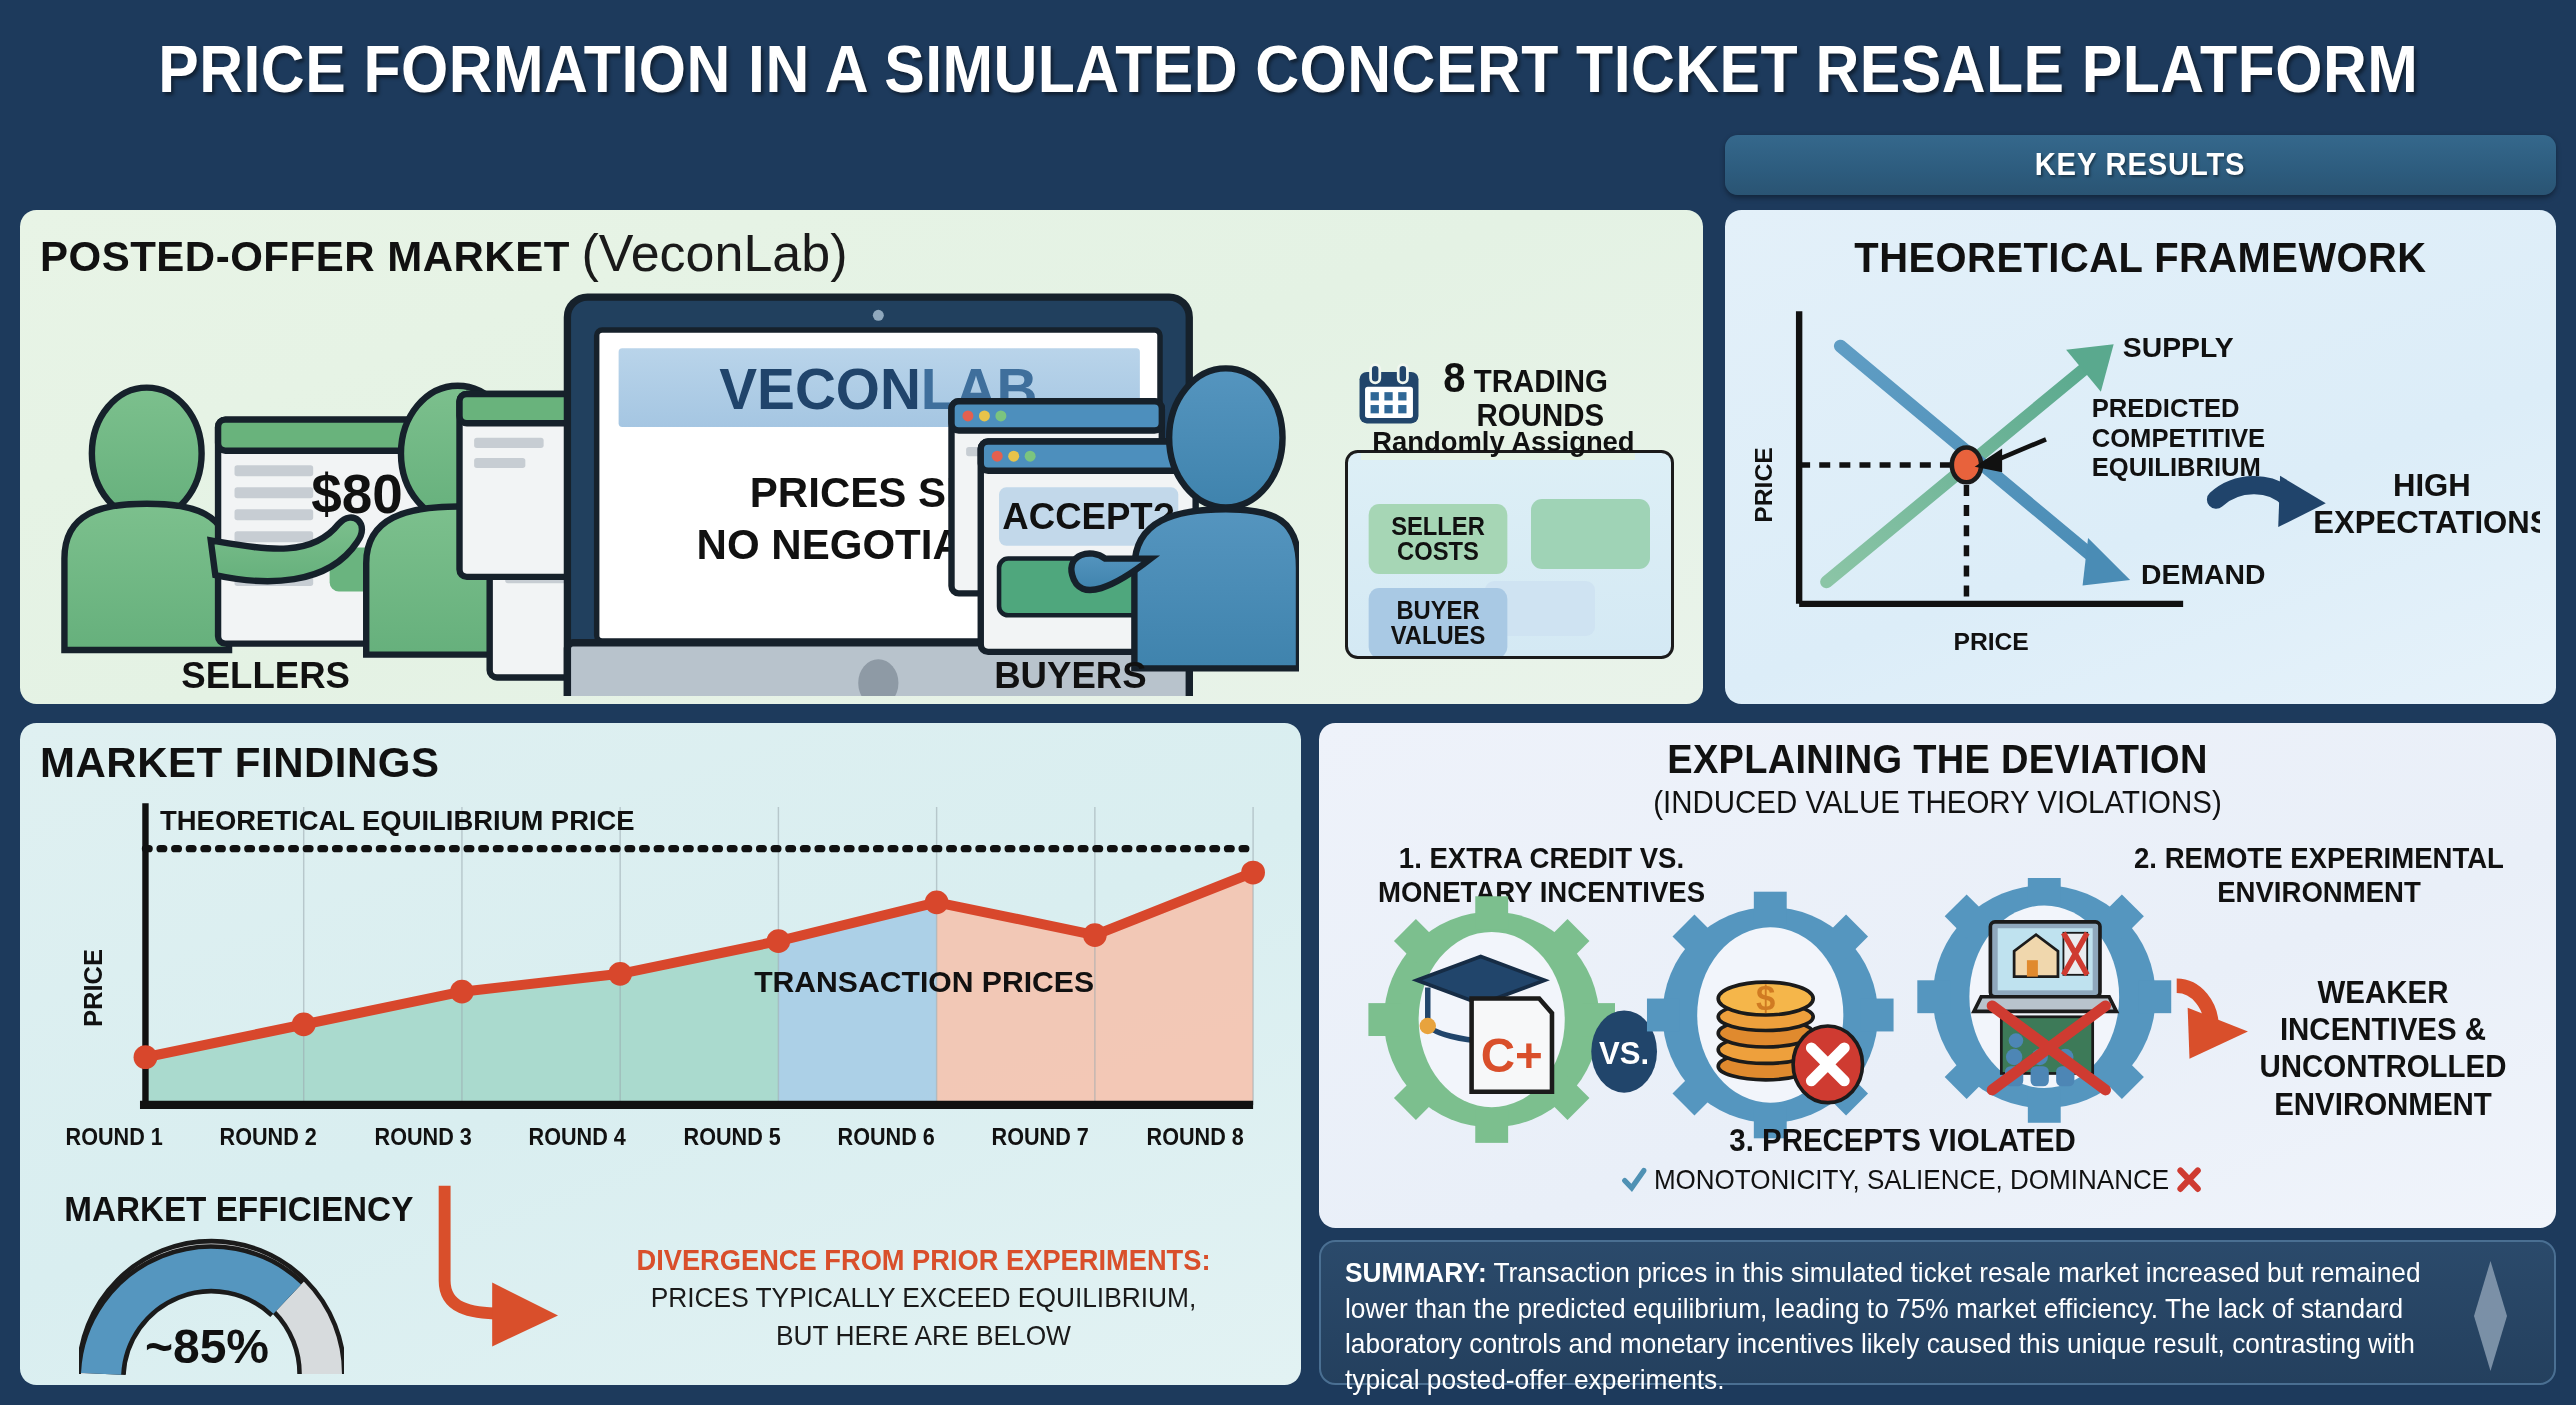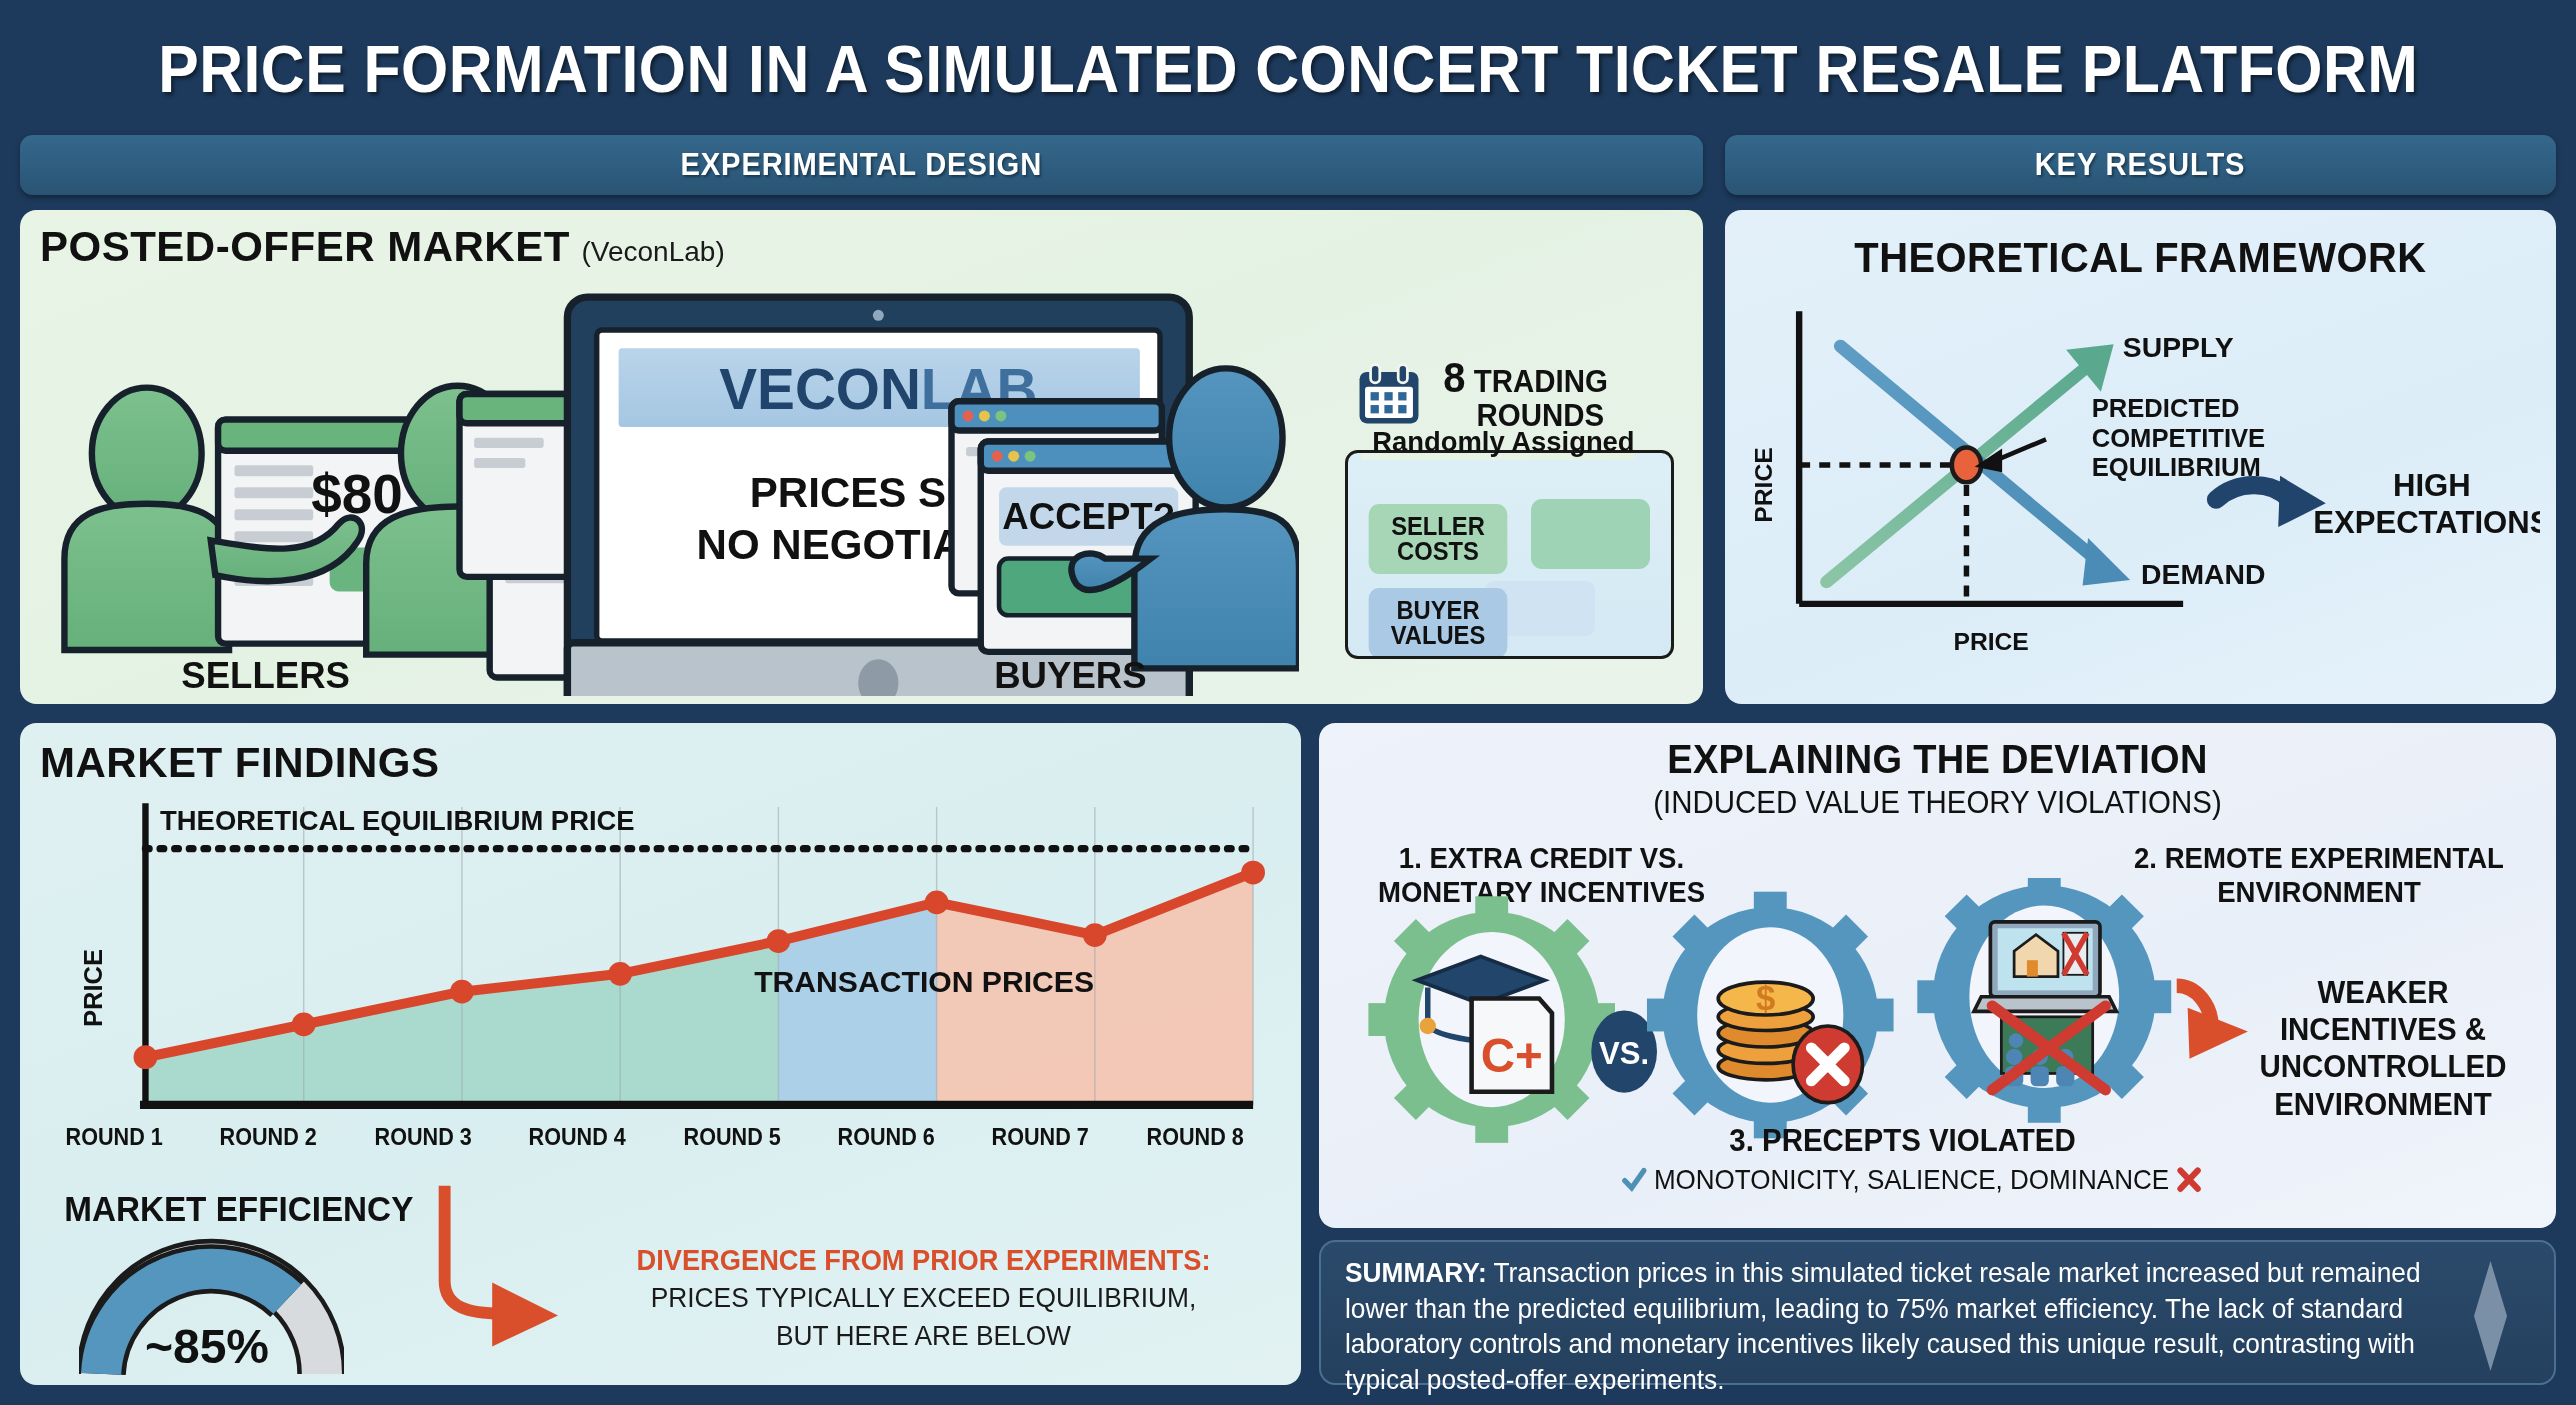--- a/index.html
+++ b/index.html
@@ -56,21 +56,21 @@
   }
   #panel-summary {
     left: 1319px; top: 1240px; width: 1237px; height: 145px;
     background: linear-gradient(180deg,#2b4a6b 0%, #24405e 100%);
     border: 2.7px solid #4a6f92;
   }
 
   
   .pom-title { position: absolute; left: 40px; top: 223px; font-size: 42px; }
   .pom-title b { font-weight: bold; color: #111; letter-spacing: 0.5px; }
-  .pom-title i { font-style: normal; font-weight: normal; color: #1a1a1a; font-size: 28px; }
+  .pom-title i { font-style: normal; font-weight: normal; color: #1a1a1a; font-size: 52px; }
 
   .illus { position: absolute; left: 37px; top: 284px; width: 1262px; height: 412px; }
 
   .stat-row { position: absolute; display: flex; align-items: center; }
   #stat-participants { left: 1354px; top: 233px; }
   #stat-rounds { left: 1354px; top: 329px; margin-top: 28px; }
   .stat-text { margin-left: 14.6px; font-weight: bold; font-size: 31px; color: #111; line-height: 1.02; transform: scaleX(.95); }
   .stat-text .big { font-size: 42px; }
 
   .assigned-box {
@@ -149,23 +149,20 @@
 </style>
 </head>
 <body>
 
 <div class="page">
 
   <div class="title-bar">
     <div class="title-text">PRICE FORMATION IN A SIMULATED CONCERT TICKET RESALE PLATFORM</div>
   </div>
 
-  <div class="sec-head" id="head-exp">
-    <span>EXPERIMENTAL DESIGN</span>
-  </div>
   <div class="sec-head" id="head-key">
     <span>KEY RESULTS</span>
   </div>
 
   <div class="panel" id="panel-design"></div>
 
   <div class="pom-title">
     <b>POSTED-OFFER MARKET</b>
     <i>(VeconLab)</i>
   </div>

